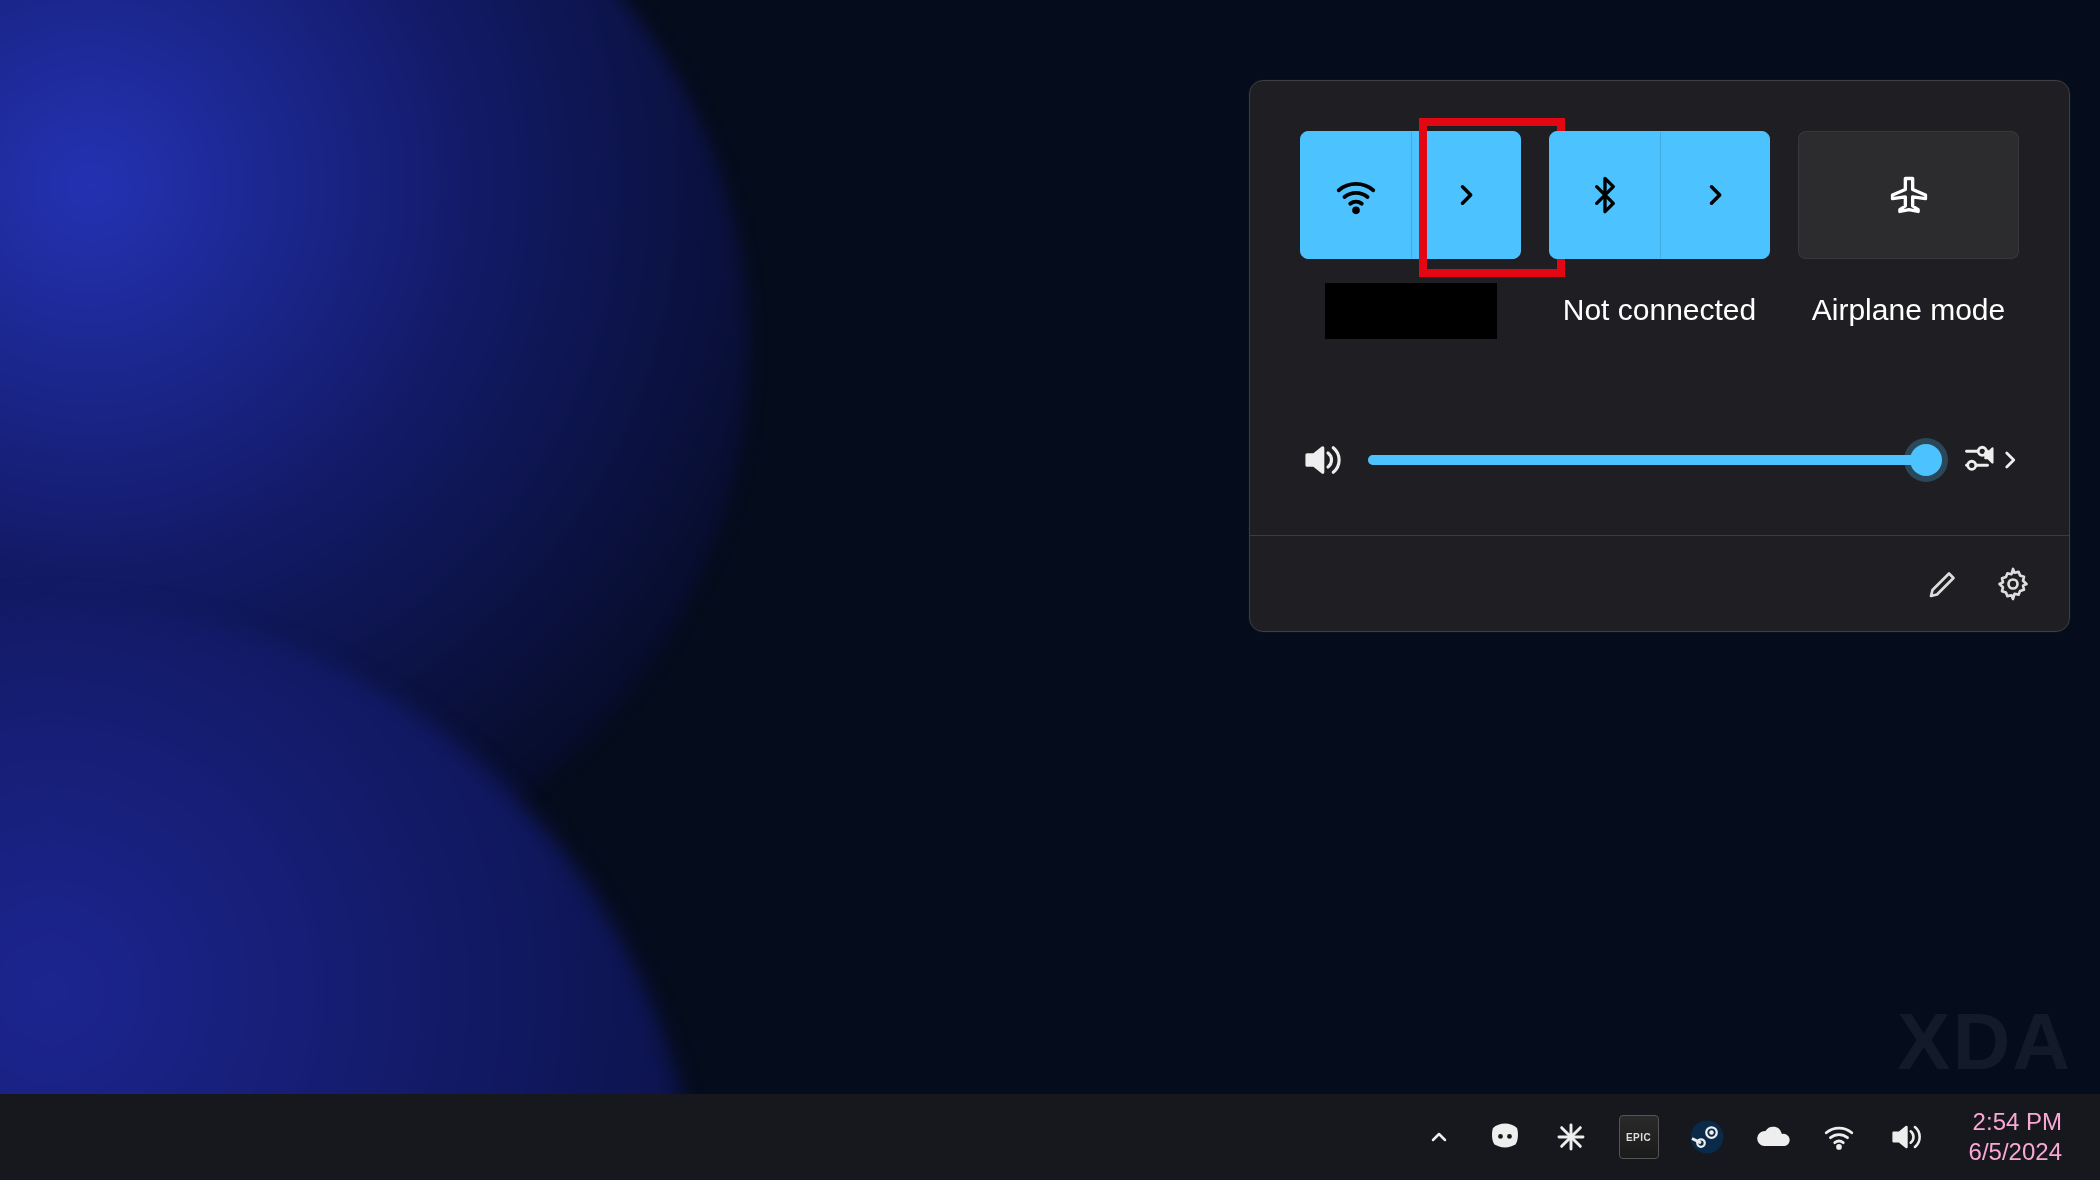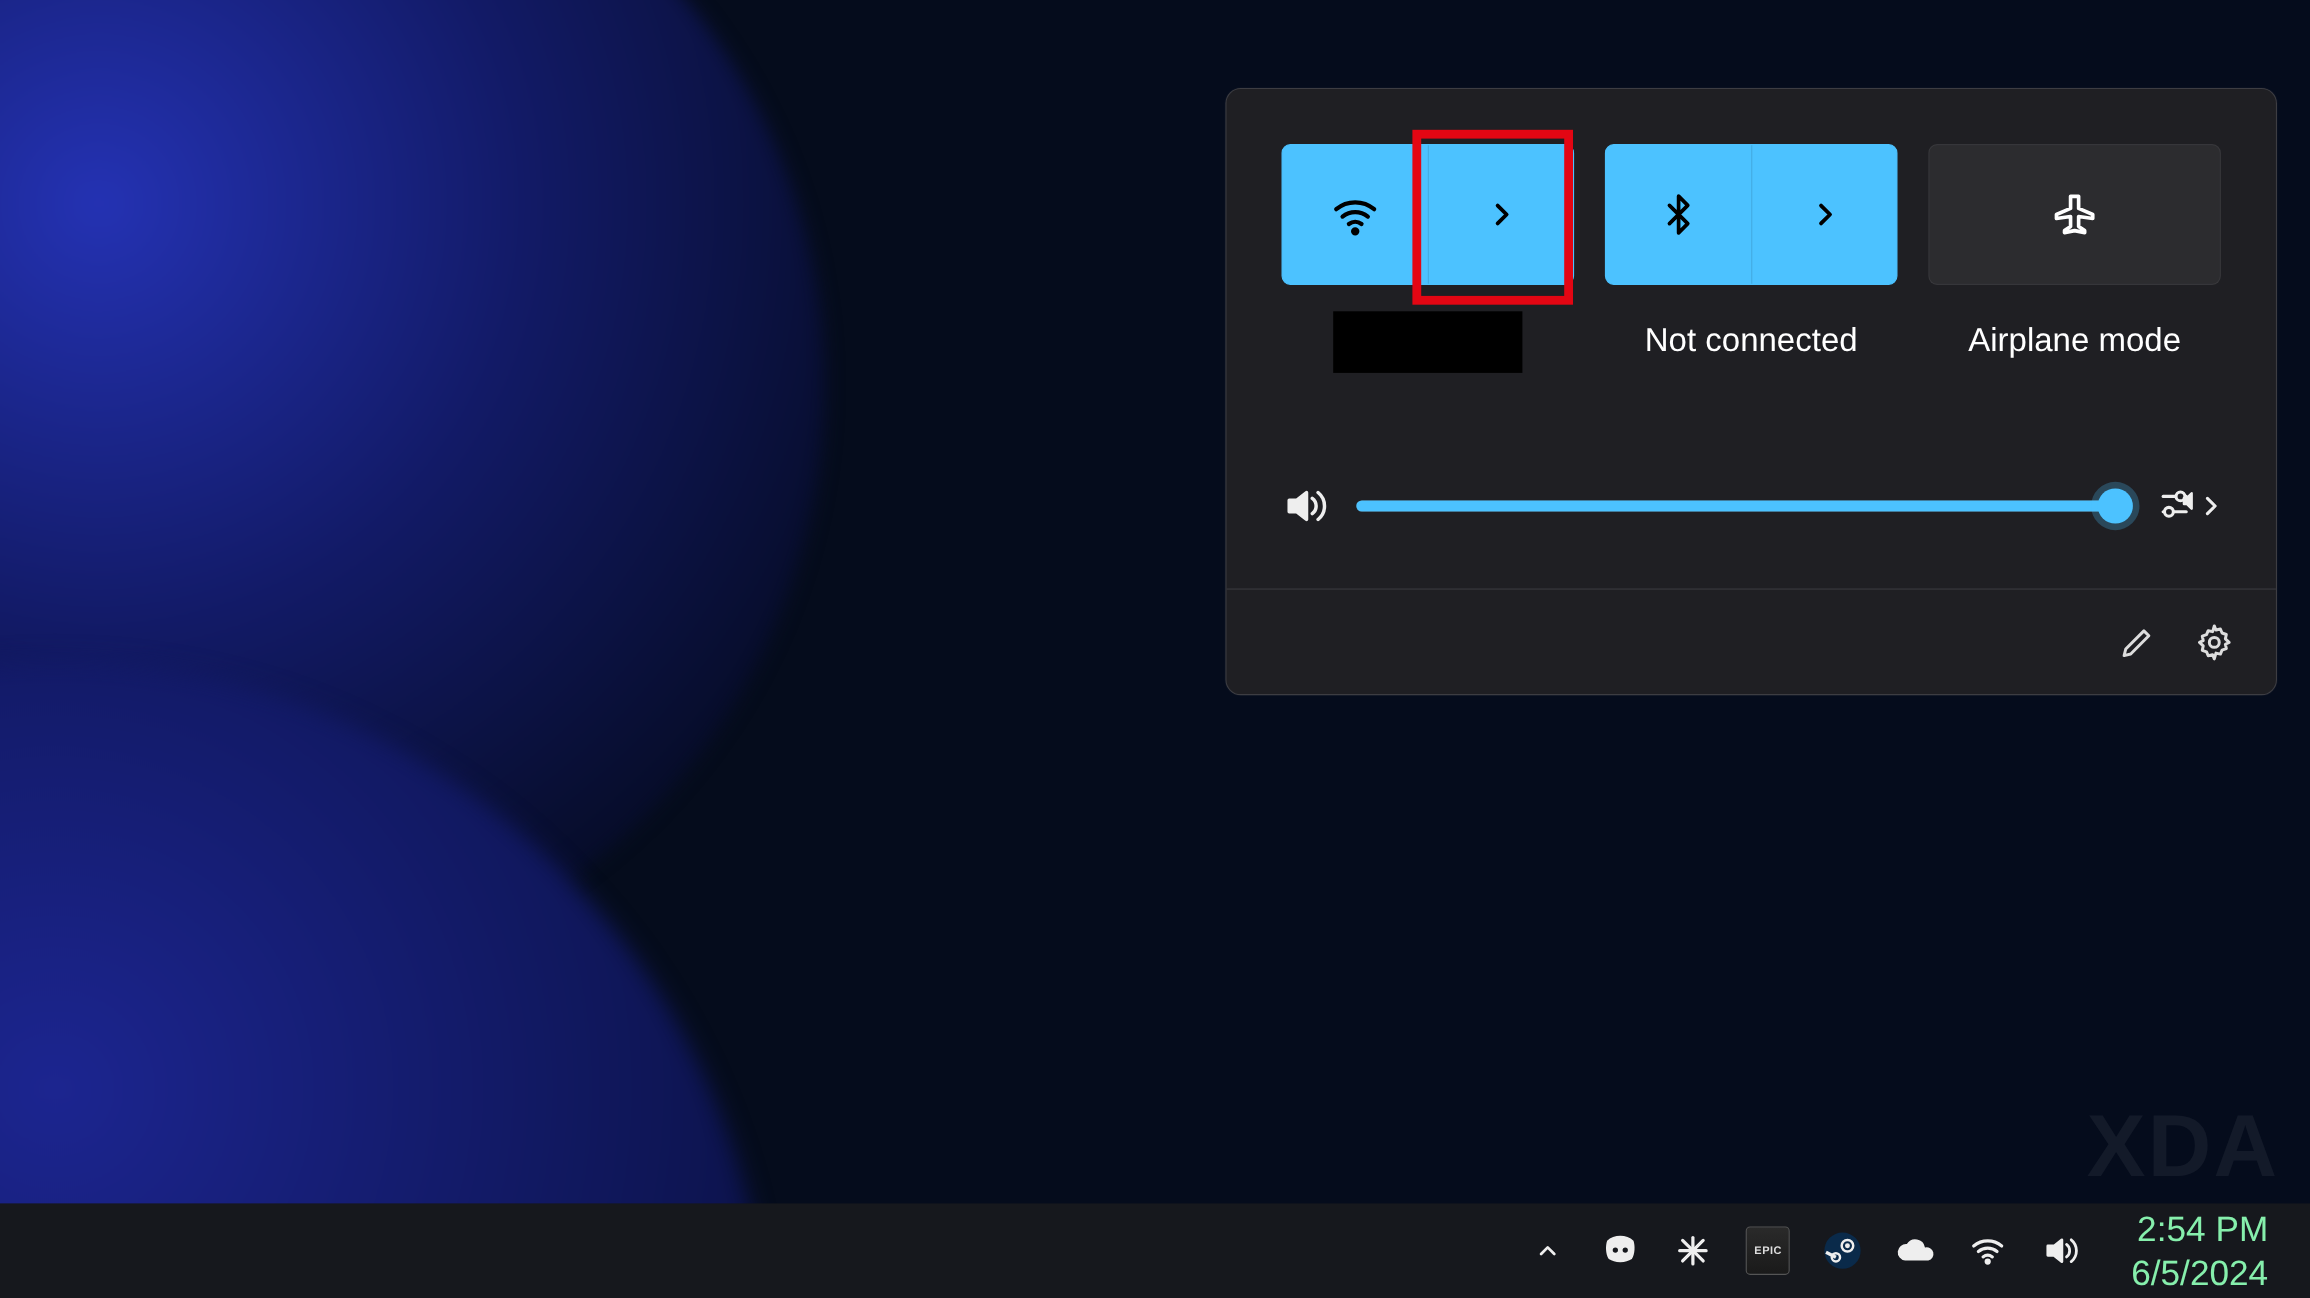--- a/index.html
+++ b/index.html
@@ -34,21 +34,21 @@
     border-radius: 50%;
     background: radial-gradient(circle at 50% 30%, #1c2590 0%, #0d1450 55%, #050b26 80%);
     filter: blur(10px);
   }
 
   
   .quick-settings {
     position: absolute;
     right: 30px;
     top: 80px;
-    width: 956px;
+    width: 821px;
     background: #1f1f23;
     border: 1px solid #3d3d42;
     border-radius: 14px;
     padding: 50px 50px 0 50px;
     box-shadow: 0 0 0 1px rgba(255,255,255,0.02);
   }
   .tiles {
     display: grid;
     grid-template-columns: repeat(3, 1fr);
     column-gap: 28px;
@@ -161,23 +161,23 @@
     padding-left: 40px;
   }
   .tray {
     display: flex;
     align-items: center;
     gap: 30px;
     padding-right: 26px;
   }
   .clock {
     text-align: right;
-    font-size: 32px;
+    font-size: 24px;
     line-height: 1.25;
-    color: #86efac;
+    color: #f9a8d4;
     padding: 0 20px;
   }
   .tray-ico {
     width: 36px; height: 36px; display:flex; align-items:center; justify-content:center;
   }
   .epic-badge {
     width: 40px; height: 44px;
     background: linear-gradient(#2a2a2a,#1a1a1a);
     border: 1px solid #555;
     border-radius: 4px;

